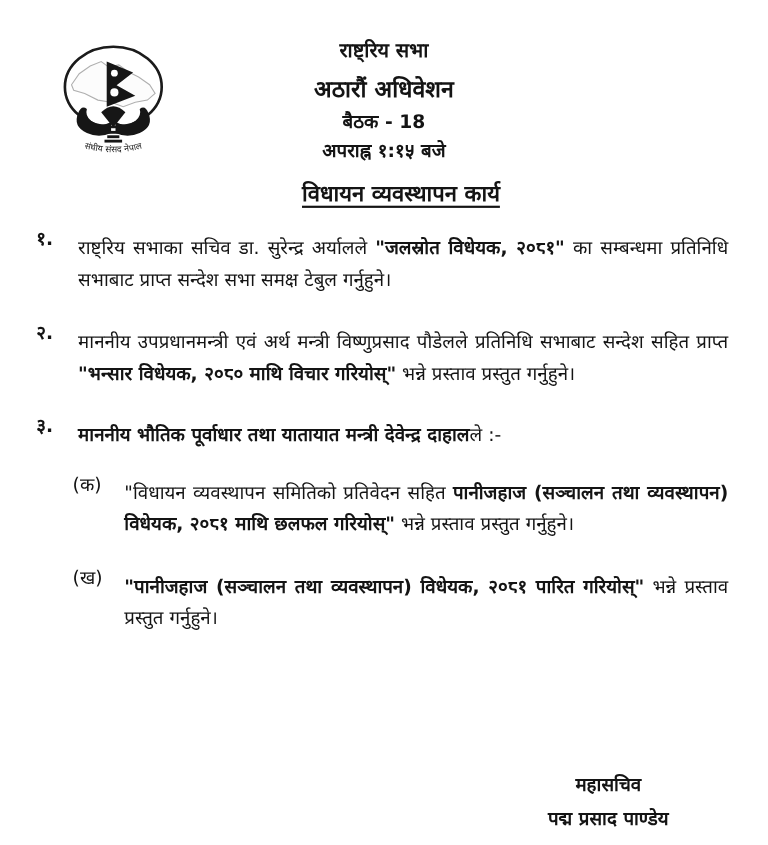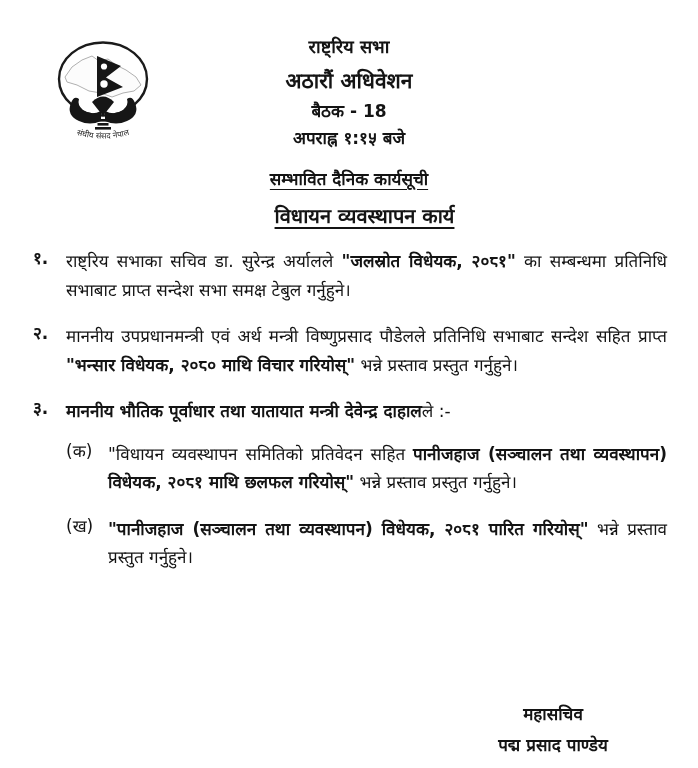--- a/index.html
+++ b/index.html
@@ -24,21 +24,21 @@
     text-decoration:underline;text-underline-offset:4px;line-height:26px;
   }
   .t-section{
     margin-top:9px;text-align:center;font-size:20px;font-weight:700;
     text-decoration:underline;text-underline-offset:4px;line-height:31px;margin-left:31px;
   }
   
   .list{margin-top:12px;}
   .main-item{display:flex;margin:0 28px 12px 33px;}
   .num{flex:0 0 30px;font-weight:700;font-size:17px;line-height:28.5px;}
-  .itext{flex:1;margin:3px;font-size:17px;line-height:28.5px;text-align:justify;}
+  .itext{flex:1;margin:8px;font-size:17px;line-height:28.5px;text-align:justify;}
   .b{font-weight:700;}
   .item-3{margin-bottom:4px;}
   .sub-item{display:flex;margin:8px 28px 12px 66px;}
   .sub-label{flex:0 0 39px;font-size:17px;line-height:28.5px;}
   
   .sig{
     position:absolute;left:458px;top:699px;width:190px;
     text-align:center;font-weight:700;font-size:17px;line-height:31px;
   }
 </style>
@@ -74,21 +74,20 @@
     </svg>
   </div>
 
   <div class="hdr">
     <div class="h-assembly">राष्ट्रिय सभा</div>
     <div class="h-session">अठारौं अधिवेशन</div>
     <div class="h-small">बैठक - 18</div>
     <div class="h-small">अपराह्न १:१५ बजे</div>
   </div>
 
-  <div class="t-agenda">सम्भावित दैनिक कार्यसूची</div>
   <div class="t-section">विधायन व्यवस्थापन कार्य</div>
 
   <div class="list">
 
     <div class="main-item">
       <span class="num">१.</span>
       <p class="itext"><span>राष्ट्रिय सभाका सचिव डा. सुरेन्द्र अर्यालले </span><span class="b">"जलस्रोत विधेयक, २०८१"</span><span> का सम्बन्धमा प्रतिनिधि सभाबाट प्राप्त सन्देश सभा समक्ष टेबुल गर्नुहुने।</span></p>
     </div>
 
     <div class="main-item">

